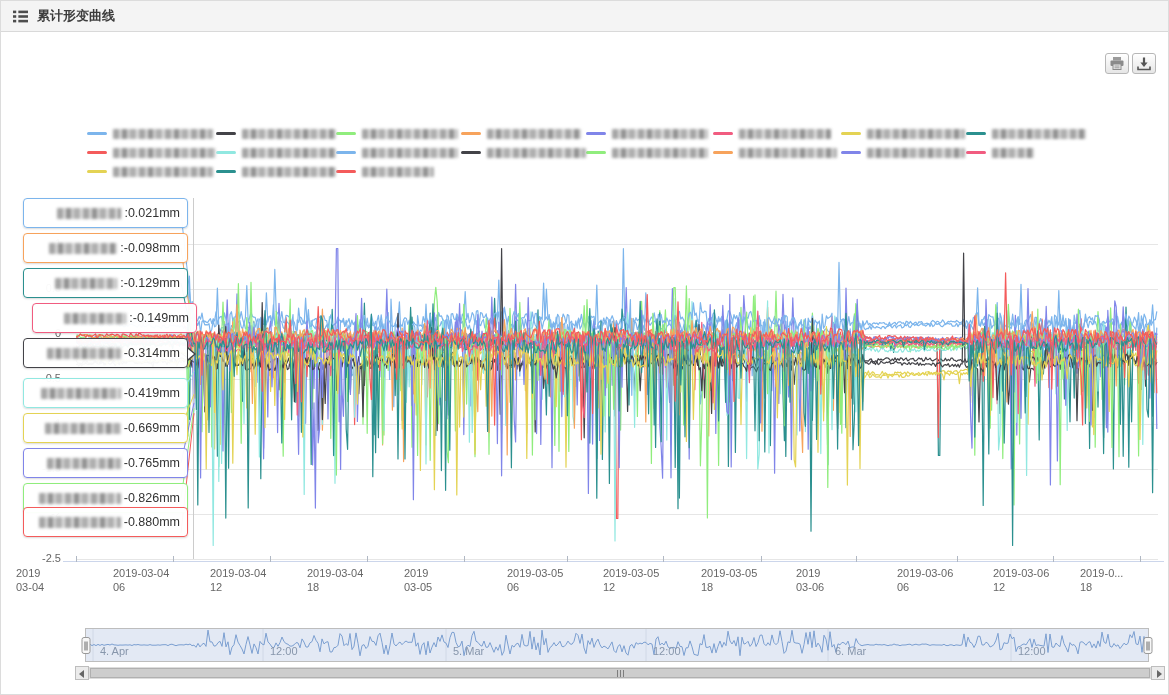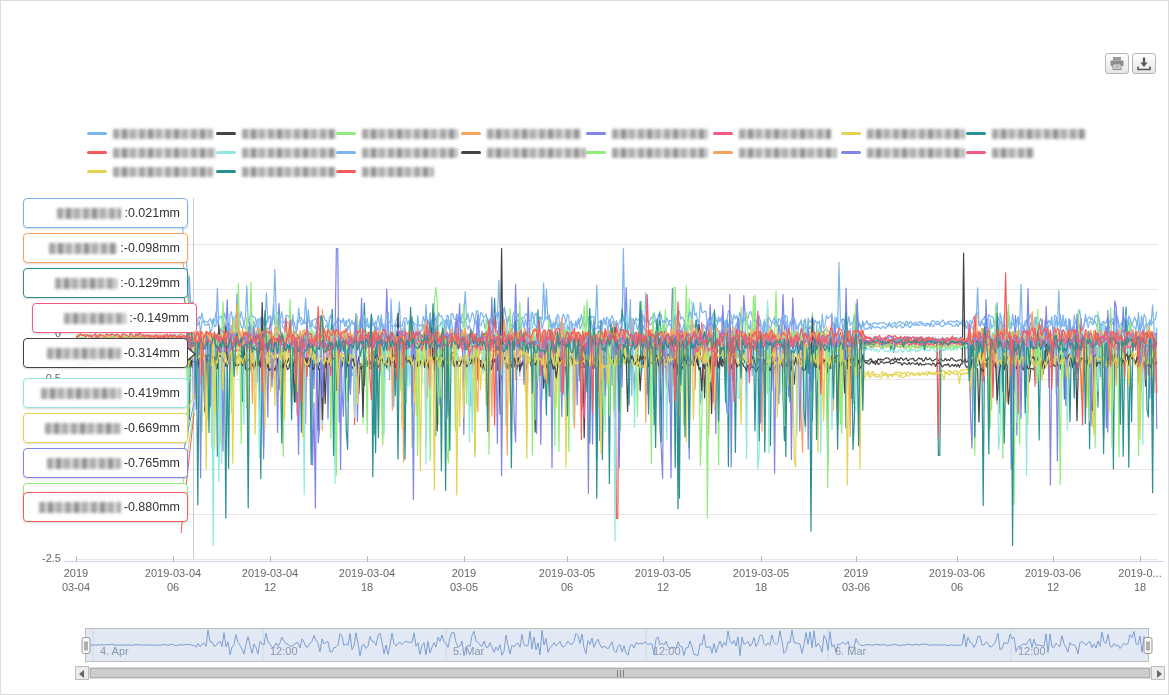--- a/index.html
+++ b/index.html
@@ -15,21 +15,21 @@
            background:linear-gradient(#ffffff,#e6e6e6);z-index:6;display:flex;align-items:center;justify-content:center;cursor:pointer;}
   .canvas{position:absolute;left:0;top:0;z-index:1;}
   .legend{position:absolute;left:86px;top:125px;width:1010px;z-index:2;}
   .legend-row{display:flex;margin-bottom:4px;}
   .legend-item{display:flex;align-items:center;height:15px;cursor:pointer;}
   .legend-marker{width:20px;height:3px;border-radius:2px;margin-right:6px;flex:none;}
   .blurtxt{height:11px;border-radius:1px;filter:blur(1.6px);opacity:.8;
     background:repeating-linear-gradient(90deg,#8e8e8e 0 6px,#cfcfcf 6px 9px,#767676 9px 14px,#c4c4c4 14px 17px,#9b9b9b 17px 23px,#d8d8d8 23px 26px);}
   .legend-label{height:10px;}
   .axis-lab{position:absolute;font-size:11px;color:#666;z-index:2;}
-  .xlab{width:120px;text-align:center;line-height:13.5px;}
+  .xlab{width:120px;text-align:left;line-height:13.5px;}
   .ylab{width:54px;text-align:right;height:14px;}
   .navlab{position:absolute;top:644px;font-size:11px;color:#8796ab;z-index:2;}
   .tips{z-index:5;}
   .tipbox{position:absolute;left:22px;width:165px;height:30px;background:rgba(255,255,255,.96);
           border:1px solid #999;border-radius:4px;box-shadow:0 1px 2px rgba(0,0,0,.15);
           display:flex;align-items:center;justify-content:flex-end;padding:0 7px;z-index:5;}
   .tipval{font-size:12.5px;color:#333;white-space:nowrap;margin-left:2px;}
   .tipblur{margin-right:1px;flex:none;}
   .tip-arrow::before{content:'';position:absolute;right:-9px;top:8px;border:7px solid transparent;
           border-left:8px solid var(--bc,#434348);border-right:0;}
@@ -48,20 +48,35 @@
   .sb-track{position:absolute;left:88px;top:1px;width:1062px;height:12px;background:#f0f0f0;border:1px solid #dcdcdc;}
   .sb-thumb{position:absolute;left:0;top:0;width:100%;height:10px;background:#cdcdcd;border:1px solid #b0b0b0;cursor:pointer;
             display:flex;align-items:center;justify-content:center;gap:2px;}
   .sb-thumb i{display:block;width:1px;height:7px;background:#7d7d7d;}
 </style>
 </head>
 <body>
 
 <div class="app">
 
+  <div class="topbar">
+    <span style="display:flex;">
+      <svg width="15" height="13" viewBox="0 0 14 12">
+          <g fill="#4d4d4d">
+        <rect x="0" y="0.5" width="3" height="2.4"></rect>
+            <rect x="5" y="0.5" width="9" height="2.4"></rect>
+        <rect x="0" y="4.8" width="3" height="2.4"></rect>
+            <rect x="5" y="4.8" width="9" height="2.4"></rect>
+        <rect x="0" y="9.1" width="3" height="2.4"></rect>
+            <rect x="5" y="9.1" width="9" height="2.4"></rect>
+      </g>
+        </svg>
+    </span>
+    <span class="topbar-title">累计形变曲线</span>
+  </div>
 
 
   <button class="exp-btn" style="left:1104px;">
     <svg width="16" height="15" viewBox="0 0 16 15">
       <rect x="4" y="1" width="8" height="3.5" fill="#9a9a9a"></rect>
       <rect x="1.5" y="4.5" width="13" height="5.5" rx="1" fill="#8b8b8b"></rect>
       <rect x="4" y="8" width="8" height="5.5" fill="#e9e9e9" stroke="#8b8b8b"></rect>
       <line x1="5.5" y1="10" x2="10.5" y2="10" stroke="#9a9a9a"></line>
       <line x1="5.5" y1="11.8" x2="10.5" y2="11.8" stroke="#9a9a9a"></line>
     </svg>
@@ -339,21 +354,21 @@
         <div class="tipval">-0.669mm</div>
       </div>
       <div class="tipbox" style="top: 447px; border-color: rgb(128, 133, 233); --bc: #8085e9;">
         <div class="blurtxt tipblur" style="width: 74px;"></div>
         <div class="tipval">-0.765mm</div>
       </div>
       <div class="tipbox" style="top: 482px; border-color: rgb(144, 237, 125); --bc: #90ed7d;">
         <div class="blurtxt tipblur" style="width: 82px;"></div>
         <div class="tipval">-0.826mm</div>
       </div>
-      <div class="tipbox" style="top: 491px; border-color: rgb(244, 91, 91); --bc: #f45b5b;">
+      <div class="tipbox" style="top: 506px; border-color: rgb(244, 91, 91); --bc: #f45b5b;">
         <div class="blurtxt tipblur" style="width: 82px;"></div>
         <div class="tipval">-0.880mm</div>
       </div>
     </div>
 
 
   <div class="scrollbar">
     <div class="sb-btn sb-left" style="left:74px;">
         <span></span>
       </div>

